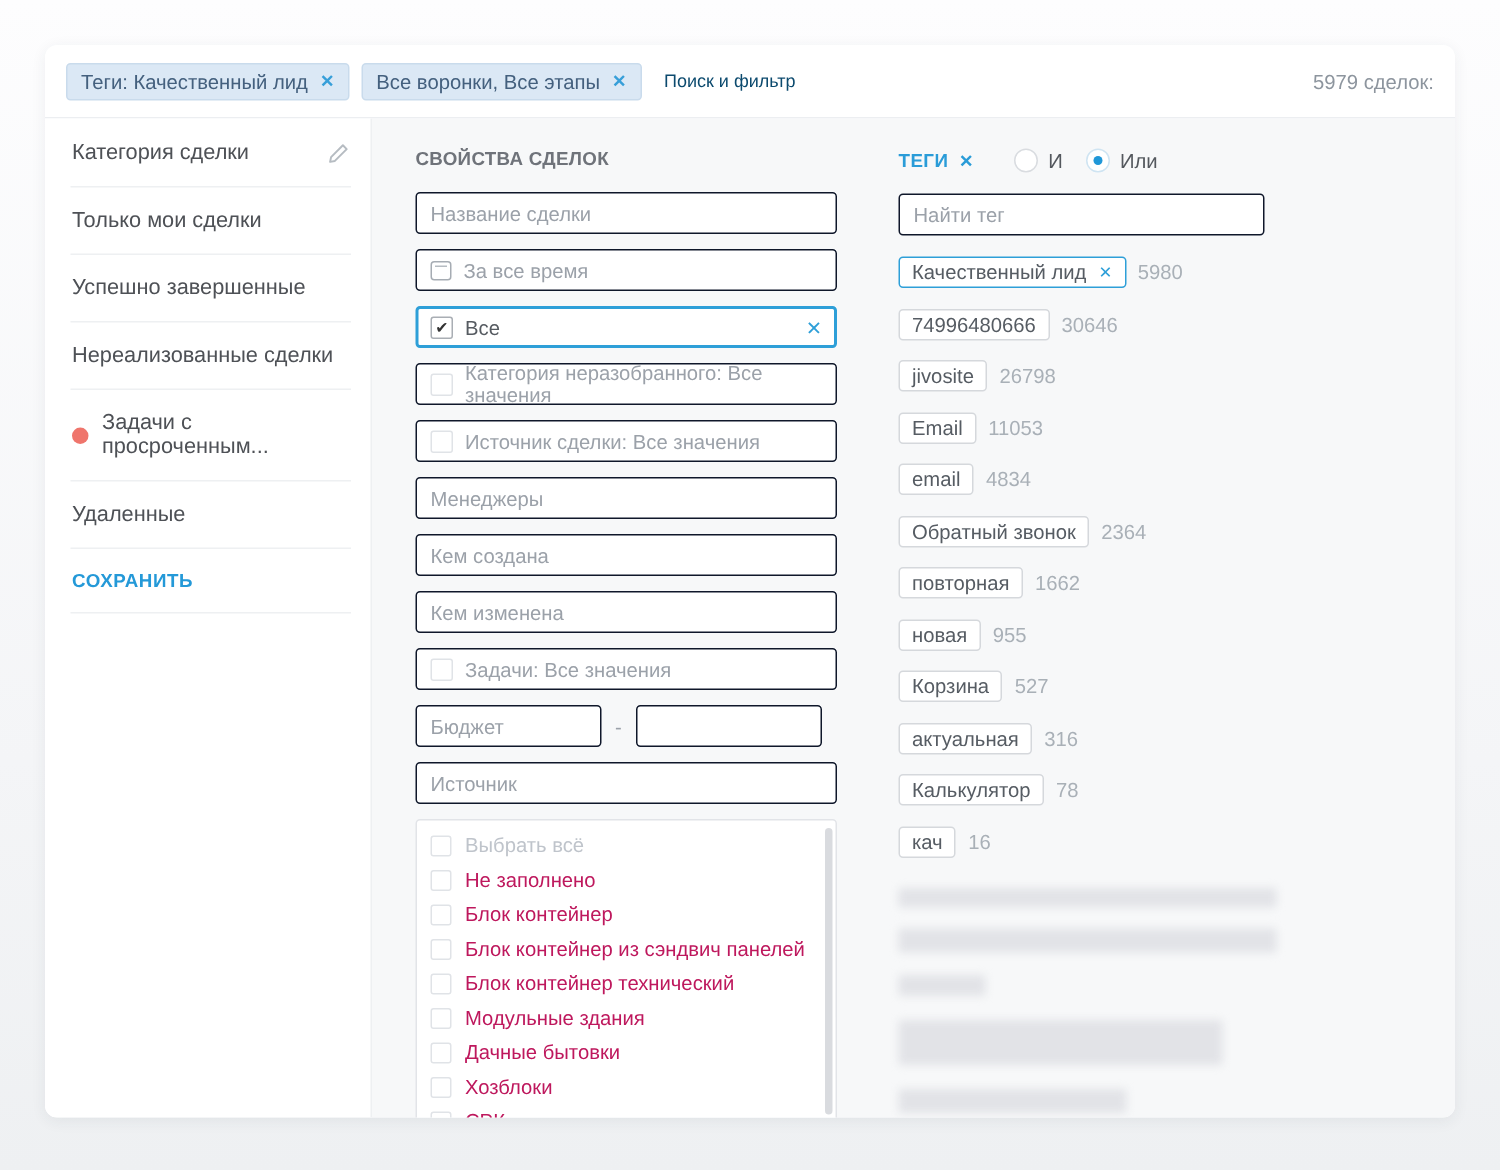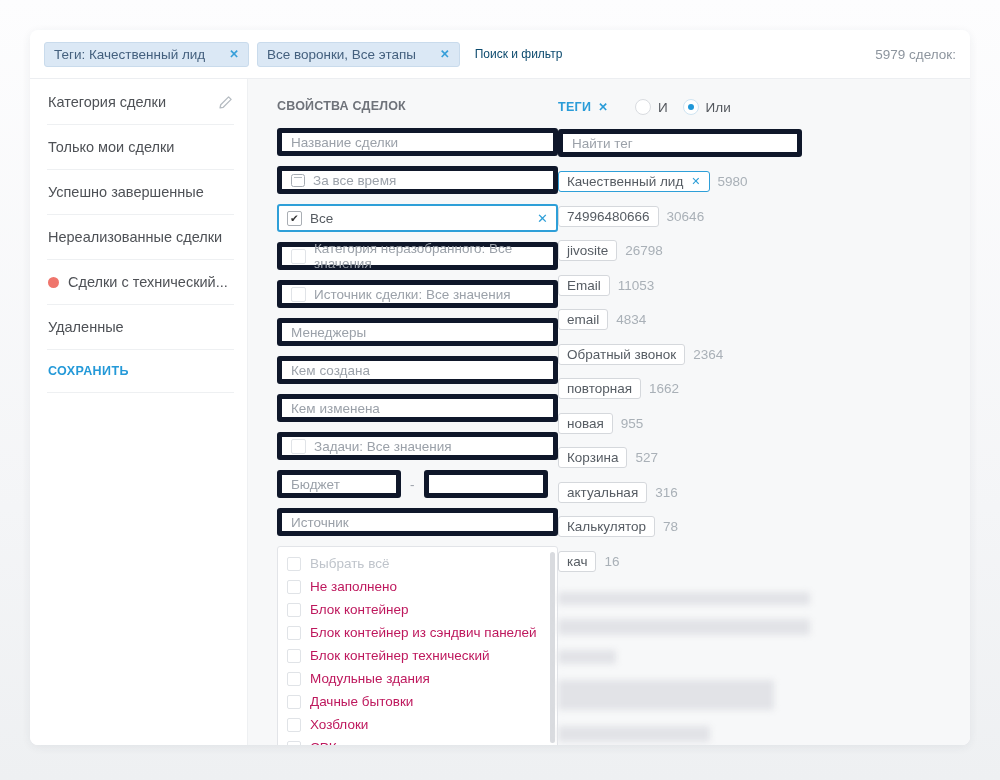--- a/index.html
+++ b/index.html
@@ -8,40 +8,40 @@
     font-family: "Liberation Sans", sans-serif;
     background: linear-gradient(180deg, #fdfdfe 0%, #f4f5f7 65%, #eef0f2 100%);
   }
   .card {
     position:relative; margin:30px auto 0; width:940px; height:715px;
     background:#fff; border-radius:8px; box-shadow:0 2px 10px rgba(40,50,70,.07);
     display:flex; flex-direction:column; overflow:hidden;
   }
   
   .topbar { flex:none; height:49px; display:flex; align-items:center; padding:0 14px; border-bottom:1px solid #eceef1; }
-  .chip { display:flex; align-items:center; gap:24px; background:#dbe8f5; border:1px solid #c9dbec;
+  .chip { display:flex; align-items:center; gap:8px; background:#dbe8f5; border:1px solid #c9dbec;
           border-radius:3px; padding:4px 9px; margin-right:8px; font-size:13.5px; color:#44607e; cursor:pointer; }
   .chip .x { color:#379fd9; font-size:11.5px; font-weight:700; }
   .searchlabel { margin-left:7px; font-size:12px; color:#0c4a6e; }
   .dealscount { margin-left:auto; font-size:13.5px; color:#8d959e; }
   
   .content { flex:1; display:flex; min-height:0; }
   .sidebar { flex:none; width:218px; background:#fff; border-right:1px solid #eef0f2; padding-top:1px; }
   .side-item { display:flex; align-items:center; gap:9px; margin:0 13px 0 17px; padding:14px 1px;
                border-bottom:1px solid #eef0f2; font-size:14.5px; color:#4e5156; cursor:pointer; }
   .side-item .pencil { margin-left:auto; display:flex; }
   .dot { width:11px; height:11px; border-radius:50%; flex:none; }
   .dot-orange { background:#f2b55e; } .dot-red { background:#ef756c; }
   .save-label { font-size:12.5px; font-weight:700; color:#2499d8; letter-spacing:.4px; }
   
-  .filter { flex:1; background:#f7f8f9; display:flex; padding:13px 0 0 29px; min-height:0; }
+  .filter { flex:1; background:#f7f8f9; display:flex; padding:13px 0 0 29px; gap:41px; min-height:0; }
   .col-props { flex:none; width:281px; }
   .col-title { font-size:12.5px; font-weight:700; color:#6f737a; letter-spacing:.2px; margin:7px 0 15px; }
   .field { display:flex; align-items:center; gap:8px; width:100%; height:28px; background:#fff;
-           border:5px solid #0f172a; border-radius:3px; padding:0 9px; margin-bottom:10px;
+           border:1px solid #0f172a; border-radius:3px; padding:0 9px; margin-bottom:10px;
            font-size:13.5px; color:#9ba1a9; }
   input.field { font-family:"Liberation Sans", sans-serif; outline:none; color:#565b61; }
   input.field::placeholder { color:#9ba1a9; opacity:1; }
   .field.active { border:2px solid #2e9fd8; padding:0 8px; }
   .status-val { color:#565b61; }
   .clear-x { margin-left:auto; color:#2e9fd8; font-size:13px; cursor:pointer; }
   .cbx { width:15px; height:15px; border:1px solid #e0e3e7; border-radius:2px; background:#fff; flex:none; }
   .cbx-checked { width:15px; height:15px; border:1px solid #a9aeb4; border-radius:2px; background:#fff; flex:none;
                  display:flex; align-items:center; justify-content:center; font-size:10.5px; color:#333; }
   .cal { width:14px; height:13px; border:1px solid #a6acb3; border-radius:2.5px; position:relative; flex:none; }
@@ -114,21 +114,21 @@
         <span>Только мои сделки</span>
       </div>
       <div class="side-item">
         <span>Успешно завершенные</span>
       </div>
       <div class="side-item">
         <span>Нереализованные сделки</span>
       </div>
       <div class="side-item">
         <span class="dot dot-red"></span>
-        <span>Сделки с технический...</span>
+        <span>Задачи с просроченным...</span>
       </div>
       <div class="side-item">
         <span>Удаленные</span>
       </div>
       <div class="side-item">
         <span class="save-label">СОХРАНИТЬ</span>
       </div>
     </div>
 
     <div class="filter">

